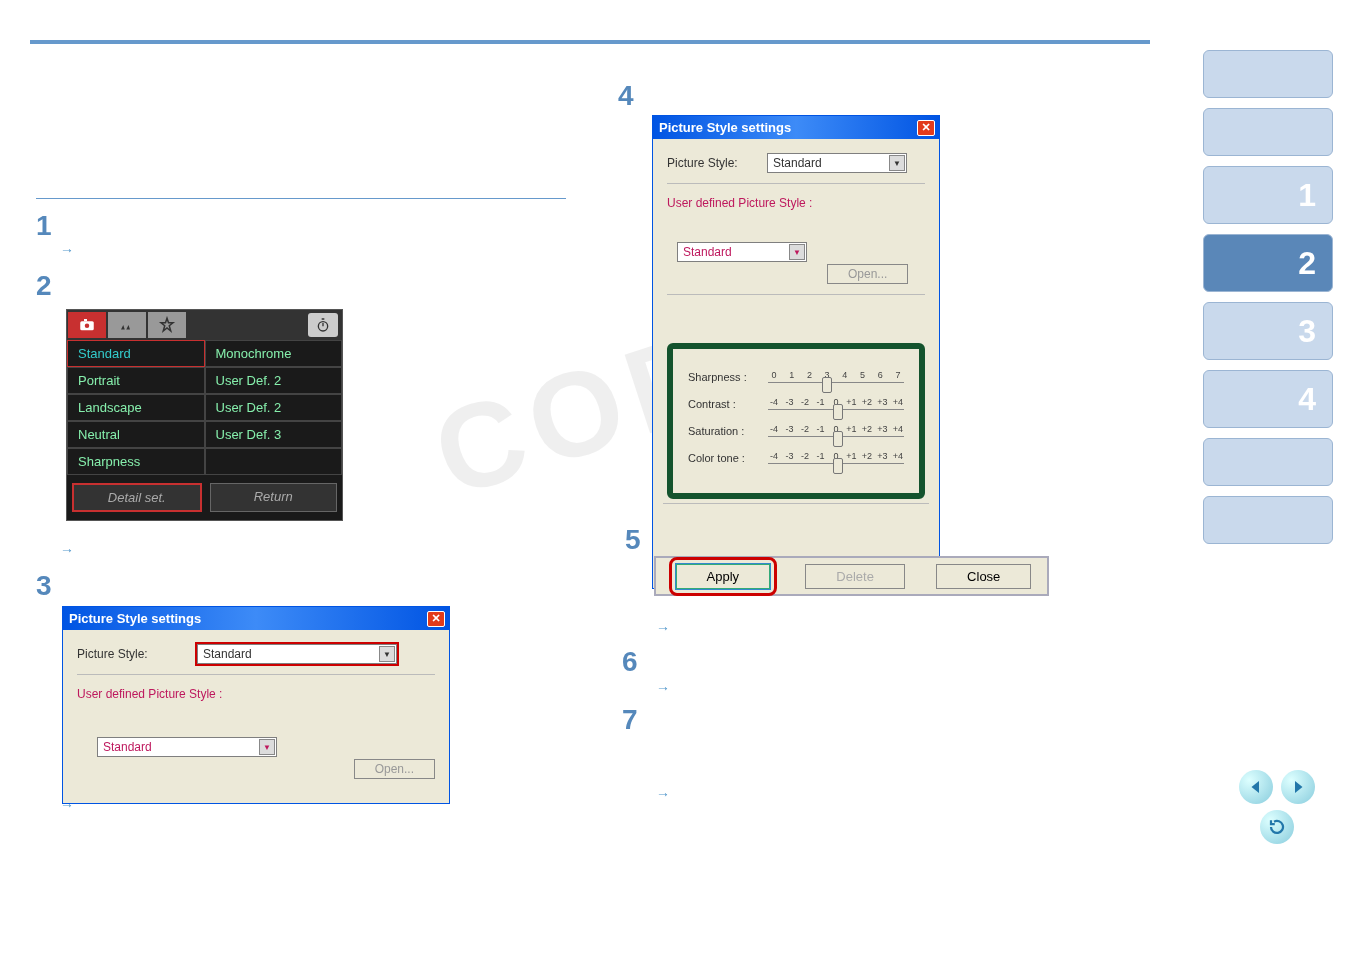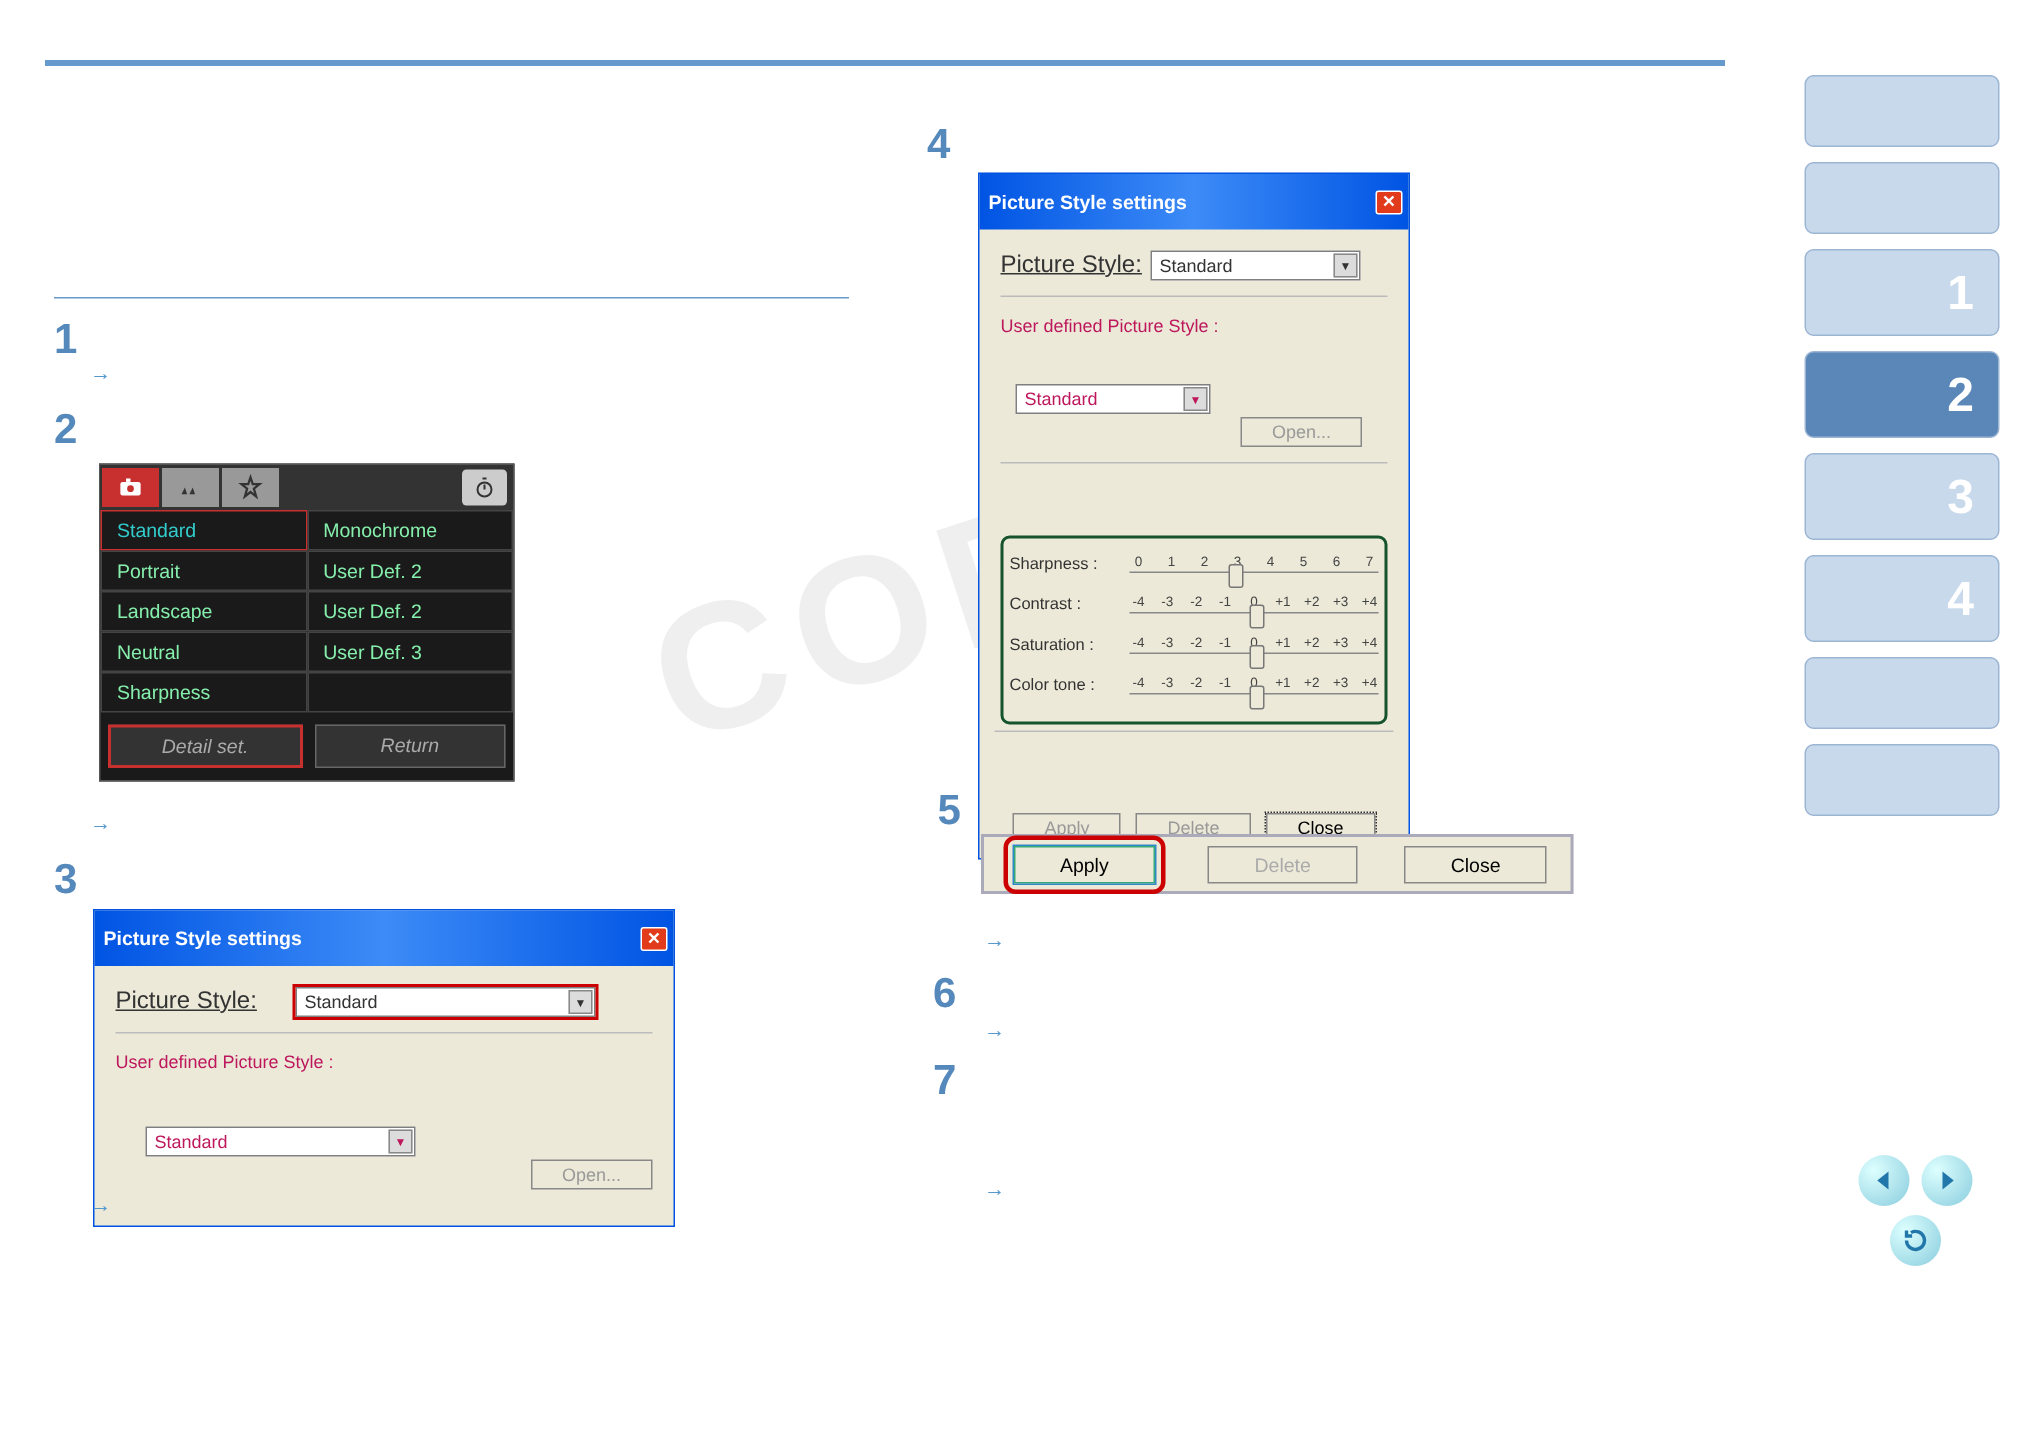--- a/index.html
+++ b/index.html
@@ -38,44 +38,44 @@
 .menu-title-bar { background: #ccc; height: 22px; display:flex; align-items:center; justify-content:center; color:#333; font-size: 13px; }
 .menu-grid { display: grid; grid-template-columns: 1fr 1fr; }
 .menu-cell { padding: 5px 10px; color: #86efac; font-size: 13px; border: 1px solid #444; }
 .menu-cell.selected { color: #3cc; border: 1px solid #c83030; }
 .menu-bottom { display: flex; justify-content: space-around; padding: 8px 5px; gap: 8px; font-style: italic; }
 .menu-btn { flex: 1; padding: 5px 0; background: #333; border: 1px solid #666; color: #aaa; text-align: center; font-size: 13px; }
 .menu-btn.highlight { border: 2px solid #c83030; }
 
 
 .win-dialog { position: absolute; border: 1px solid #0054e3; background: #ece9d8; }
-.titlebar { height: 37px; background: linear-gradient(to right, #0054e3, #3d8bf7, #0054e3); display: flex; align-items: center; padding: 0 4px 0 6px; color: #fff; font-size: 13px; font-weight: bold; }
+.titlebar { height: 23px; background: linear-gradient(to right, #0054e3, #3d8bf7, #0054e3); display: flex; align-items: center; padding: 0 4px 0 6px; color: #fff; font-size: 13px; font-weight: bold; }
 .titlebar-text { flex: 1; }
 .close-x { width: 18px; height: 16px; background: #e23b1b; border: 1px solid #fff; display:flex; align-items:center; justify-content:center; color:#fff; font-size: 11px; font-weight: bold; border-radius: 2px; cursor: pointer; }
 .dlg-body { padding: 14px 14px; font-size: 12px; color: #333; }
 .row { display: flex; align-items: center; margin-bottom: 10px; }
-.row-label { width: 120px; font-size: 16px; text-decoration: underline; }
+.row-label { width: 120px; font-size: 12px; }
 .dropdown { position: relative; border: 1px solid #7f7f7f; background: #fff; height: 20px; display: flex; align-items: center; padding: 0 18px 0 5px; font-size: 12px; min-width: 130px; }
 .dd-arrow { position: absolute; right: 1px; top: 1px; width: 16px; height: 16px; background: #dcdcdc; border: 1px solid #888; display:flex; align-items:center; justify-content:center; font-size: 8px; }
 .red-outline { outline: 2px solid #cc0000; outline-offset: 0; }
 .disabled-text { color: #be185d; }
 .gray-line { border-top: 1px solid #bbb; margin: 8px 0 12px 0; }
 .win-btn { border: 1px solid #888; background: #ece9d8; padding: 2px 20px; font-size: 12px; cursor: pointer; margin-top: 44px; }
 .win-btn.disabled { color: #999; }
 
 
 .slider-block { position: absolute; left: 652px; top: 115px; width: 288px; background: #ece9d8; border: 1px solid #0054e3; }
 .slider-row { display: flex; align-items: center; margin: 6px 0 14px 0; font-size: 11px; }
 .slider-label { width: 80px; }
 .tick-col { flex: 1; position: relative; }
 .ticks { display: flex; justify-content: space-between; font-size: 9px; color: #444; }
 .ticks span { width: 12px; text-align: center; }
 .trackline { border-top: 1px solid #888; margin-top: 2px; position: relative; }
 .thumb { position: absolute; top: -6px; width: 10px; height: 16px; background: #ece9d8; border: 1px solid #777; border-radius: 2px; }
-.red-sliders-outline { border: 2px solid #14532d; border-radius: 6px; padding: 4px; margin-top: 48px; }
+.red-sliders-outline { border: 6px solid #14532d; border-radius: 6px; padding: 15px; margin-top: 48px; }
 .dlg-buttons { display: flex; justify-content: center; gap: 10px; padding: 10px; }
 
 
 .apply-bar { position: absolute; left: 654px; top: 556px; width: 395px; height: 40px; background: #ece9d8; border: 2px solid #aab; display:flex; align-items:center; justify-content:space-around; }
 .big-btn { border: 1px solid #888; background: #ece9d8; padding: 4px 30px; font-size: 13px; cursor: pointer; }
 .big-btn.disabled { color: #aaa; }
 .big-btn.blue-focus { border: 1px solid #3a7; outline: 1px solid #38c; }
 .apply-red { outline: 3px solid #cc0000; border-radius: 5px; padding: 4px; }
 
 

